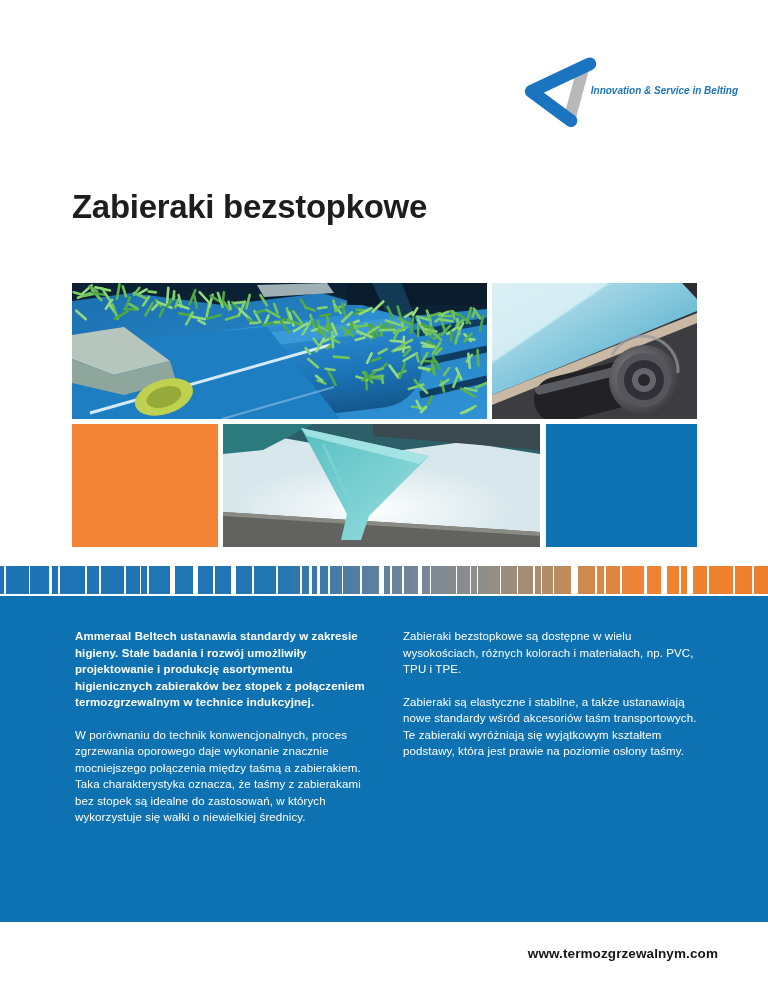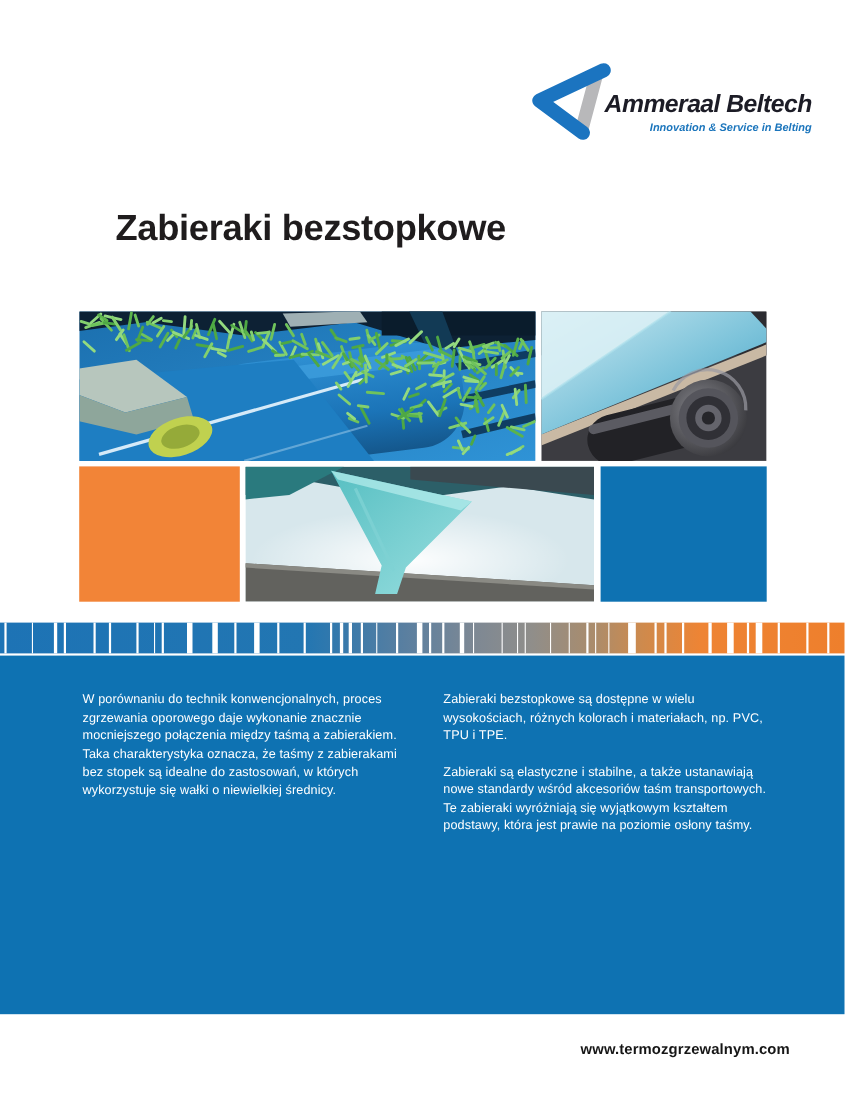--- a/index.html
+++ b/index.html
@@ -8,21 +8,21 @@
   .page { position:relative; width:768px; height:994px; background:#fff; overflow:hidden; margin:0 auto; }
 
   
   .brand-logo { position:absolute; top:56px; right:30px; display:flex; align-items:flex-start; }
   .brand-mark { width:86px; height:76px; flex:0 0 auto; margin-right:-16px; }
   .brand-textblock { padding-top:26px; text-align:right; }
   .brand-name { font-size:22.5px; font-weight:bold; font-style:italic; color:#1c1c26; letter-spacing:-0.5px; white-space:nowrap; }
   .brand-tagline { margin-top:3px; font-size:10px; font-weight:bold; font-style:italic; color:#1b75bc; white-space:nowrap; }
 
   
-  .doc-title { position:absolute; left:72px; top:188px; line-height:37px;margin-left:33px; }
+  .doc-title { position:absolute; left:72px; top:188px; line-height:37px; }
   .doc-title .t1 { font-size:33px; font-weight:bold; color:#1f1c1d; letter-spacing:-0.3px; }
   .doc-title .t2 { font-size:33px; font-weight:normal; color:#2c2c2c; letter-spacing:-0.2px; }
 
   
   .ph { position:absolute; overflow:hidden; }
   .ph svg { display:block; width:100%; height:100%; }
   .photo-beans  { left:72px;  top:283px; width:415px; height:136px; }
   .photo-roll   { left:492px; top:283px; width:205px; height:136px; }
   .block-orange { left:72px;  top:424px; width:146px; height:123px; background:#f28437; }
   .photo-cleat  { left:223px; top:424px; width:317px; height:123px; }
@@ -52,21 +52,20 @@
 <body>
 
 <div class="page">
 
   <div class="brand-logo">
     <svg class="brand-mark" viewBox="0 0 100 86">
       <path d="M72,14 L57,70" stroke="#b8b8ba" stroke-width="14" stroke-linecap="round" fill="none"></path>
       <path d="M80,8 L12,40 L58,74" stroke="#1b74c0" stroke-width="15" stroke-linejoin="round" stroke-linecap="round" fill="none"></path>
     </svg>
     <div class="brand-textblock">
-      <div class="brand-name">Ammeraal Beltech</div>
       <div class="brand-tagline">Innovation &amp; Service in Belting</div>
     </div>
   </div>
 
   <div class="doc-title">
     <div class="t1">Zabieraki bezstopkowe</div>
   </div>
 
   <div class="ph photo-beans">
     <svg viewBox="0 0 415 136" preserveAspectRatio="none">
@@ -444,20 +443,21 @@
       <div class="gap" style="left: 679.214px; width: 1.5px;"></div>
       <div class="gap" style="left: 687.069px; width: 5.61535px;"></div>
       <div class="gap" style="left: 706.648px; width: 2.5px;"></div>
       <div class="gap" style="left: 733.121px; width: 1.5px;"></div>
       <div class="gap" style="left: 752.044px; width: 1.5px;"></div>
     </div>
 
   <div class="content-box">
     <div class="columns">
       <div class="col col-left">
+        <p class="intro">Ammeraal Beltech ustanawia standardy w zakresie higieny. Stałe badania i rozwój umożliwiły projektowanie i produkcję asortymentu higienicznych zabieraków bez stopek z połączeniem termozgrzewalnym w technice indukcyjnej.</p>
         <p>W porównaniu do technik konwencjonalnych, proces zgrzewania oporowego daje wykonanie znacznie mocniejszego połączenia między taśmą a zabierakiem. Taka charakterystyka oznacza, że taśmy z zabierakami bez stopek są idealne do zastosowań, w których wykorzystuje się wałki o niewielkiej średnicy.</p>
       </div>
       <div class="col col-right">
         <p>Zabieraki bezstopkowe są dostępne w wielu wysokościach, różnych kolorach i materiałach, np. PVC, TPU i TPE.</p>
         <p>Zabieraki są elastyczne i stabilne, a także ustanawiają nowe standardy wśród akcesoriów taśm transportowych. Te zabieraki wyróżniają się wyjątkowym kształtem podstawy, która jest prawie na poziomie osłony taśmy.</p>
       </div>
     </div>
   </div>
 
   <div class="footer-url">www.termozgrzewalnym.com</div>

